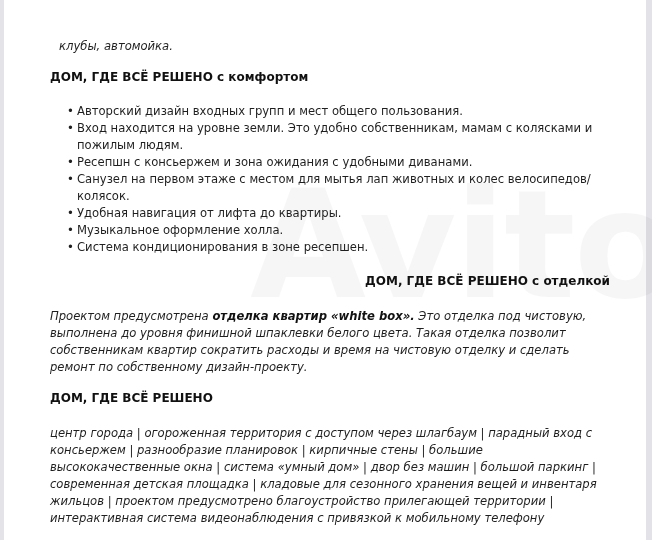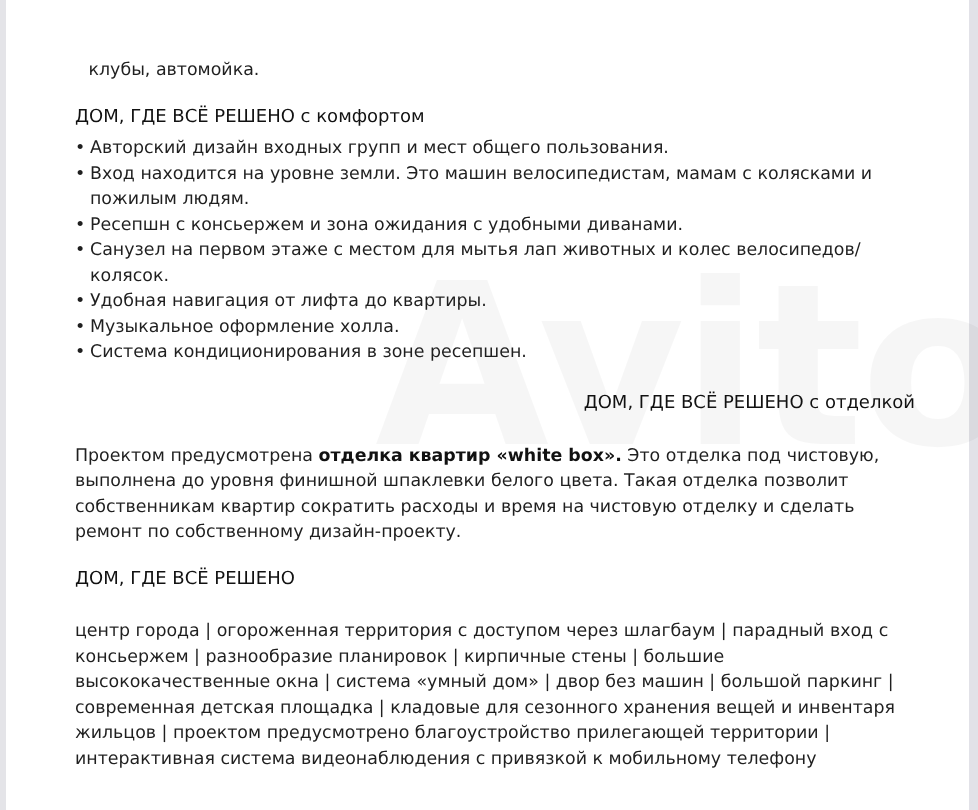--- a/index.html
+++ b/index.html
@@ -28,47 +28,47 @@
       line-height: 1;
     }
     .content {
       position: absolute; left: 50px; top: 38px; width: 560px;
       font-size: 11.6px; line-height: 17px;
     }
     .tail {
       margin: 0 0 0 9px;
     }
     h3 {
-      font-size: 12px; font-weight: normal; margin: 14px 0 4px 0;
+      font-size: 12px; font-weight: bold; margin: 14px 0 4px 0;
       line-height: 17px; color: #111;
     }
-    ul { list-style: none; margin: 0; padding: 0; }
+    ul { list-style: none; margin: 17px; padding: 0; }
     li { position: relative; padding-left: 10px; margin: 0; }
     li::before {
       content: "•"; position: absolute; left: 0; top: 0;
     }
-    p { margin: 0; }
+    p { margin: 0; font-style: italic; }
     .para { margin-top: 18px; }
     b.strong { font-weight: bold; color: #111; }
   </style>
 </head>
 <body>
 
 <div class="frame-left"></div>
 <div class="frame-right"></div>
 <div class="watermark">Avito</div>
 
 <div class="content">
   <p class="tail">клубы, автомойка.</p>
 
   <section>
     <h3>ДОМ, ГДЕ ВСЁ РЕШЕНО с комфортом</h3>
     <ul>
       <li>Авторский дизайн входных групп и мест общего пользования.</li>
-      <li>Вход находится на уровне земли. Это машин велосипедистам, мамам с колясками и пожилым людям.</li>
+      <li>Вход находится на уровне земли. Это удобно собственникам, мамам с колясками и пожилым людям.</li>
       <li>Ресепшн с консьержем и зона ожидания с удобными диванами.</li>
       <li>Санузел на первом этаже с местом для мытья лап животных и колес велосипедов/колясок.</li>
       <li>Удобная навигация от лифта до квартиры.</li>
       <li>Музыкальное оформление холла.</li>
       <li>Система кондиционирования в зоне ресепшен.</li>
     </ul>
   </section>
 
   <section>
     <h3 style="margin-top:17px;text-align:right;">ДОМ, ГДЕ ВСЁ РЕШЕНО с отделкой</h3>

